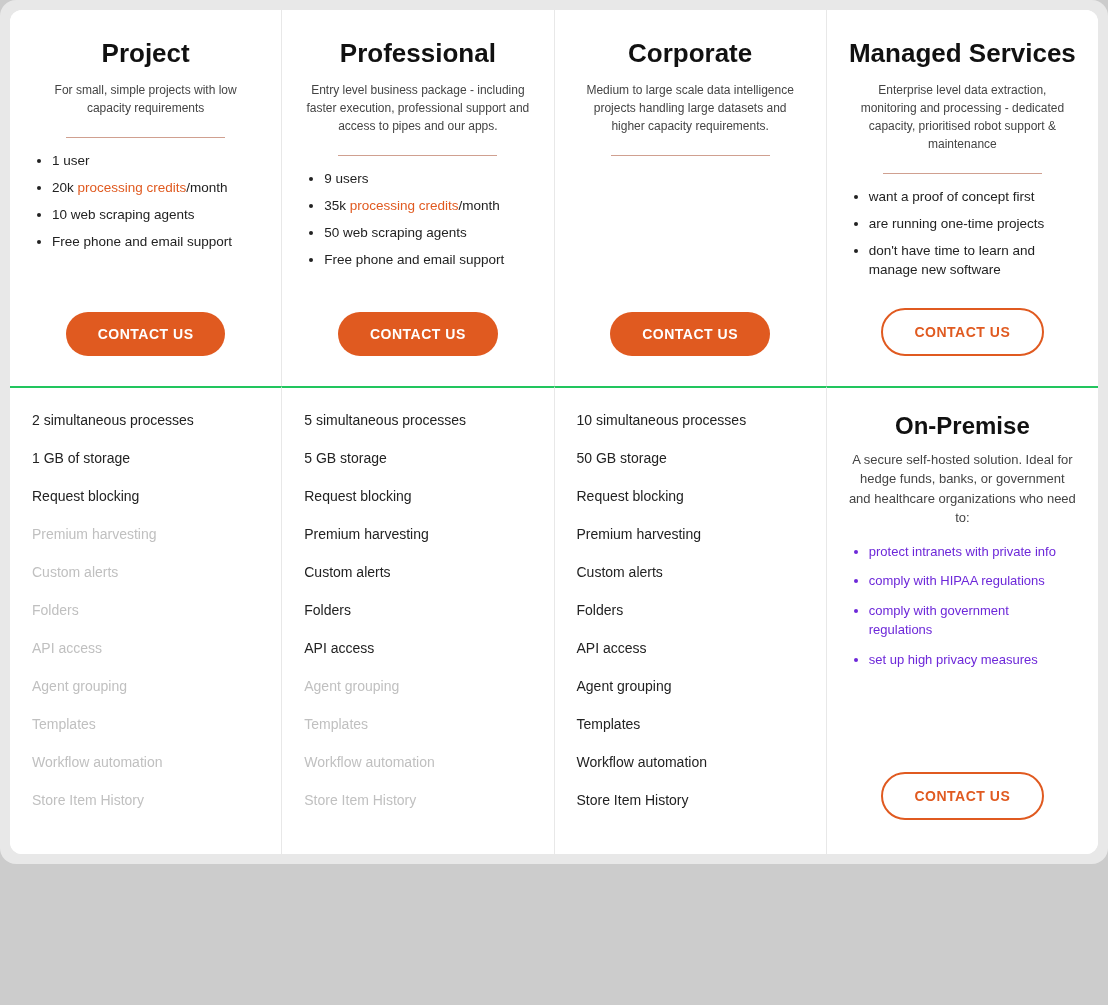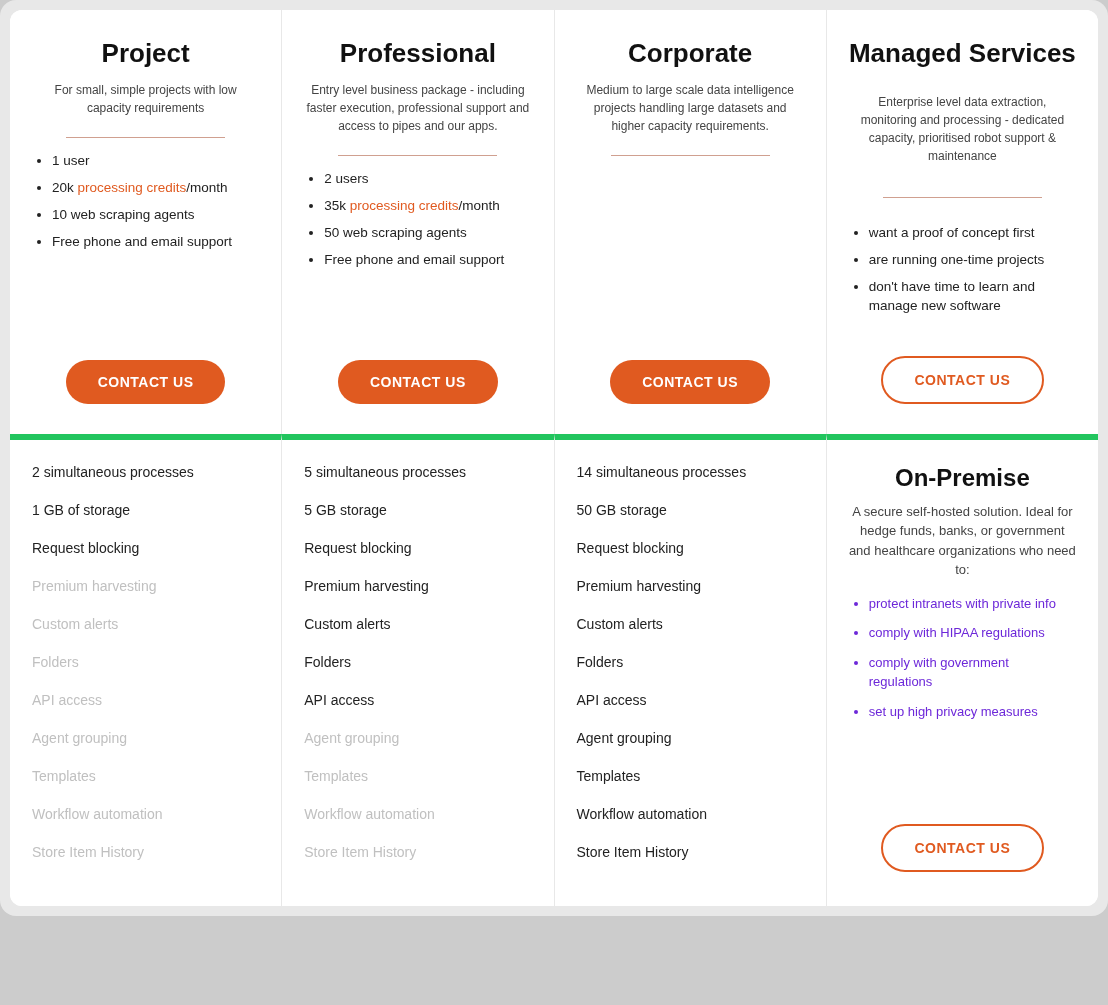--- a/index.html
+++ b/index.html
@@ -124,26 +124,26 @@
       display: flex;
     }
     .top-col {
       flex: 1;
       padding: 28px 22px 20px;
       border-right: 1px solid #e8e8e8;
       display: flex;
       flex-direction: column;
       align-items: center;
     }
-    .top-col:last-child { border-right: none; gap: 12px; }
+    .top-col:last-child { border-right: none; }
     .bottom-col {
       flex: 1;
       padding: 24px 22px;
       border-right: 1px solid #e8e8e8;
-      border-top: 6px solid #22c55e;
+      border-top: 2px solid #22c55e;
       display: flex;
       flex-direction: column;
     }
     .bottom-col:last-child { border-right: none; }
     .f-item {
       font-size: 14px;
       font-weight: 500;
       color: #222;
       margin-bottom: 22px;
     }
@@ -168,21 +168,21 @@
           <li>Free phone and email support</li>
         </ul>
         <button class="contact-btn filled">CONTACT US</button>
       </div>
 
       <div class="top-col">
         <h2 class="plan-title">Professional</h2>
         <p class="plan-desc">Entry level business package - including faster execution, professional support and access to pipes and our apps.</p>
         <hr class="plan-divider">
         <ul class="plan-features">
-          <li>2 users</li>
+          <li>9 users</li>
           <li>35k <a href="#" style="color:#e05a20;text-decoration:none;font-weight:500;">processing credits</a>/month</li>
           <li>50 web scraping agents</li>
           <li>Free phone and email support</li>
         </ul>
         <button class="contact-btn filled">CONTACT US</button>
       </div>
 
       <div class="top-col">
         <h2 class="plan-title">Corporate</h2>
         <p class="plan-desc">Medium to large scale data intelligence projects handling large datasets and higher capacity requirements.</p>
@@ -227,21 +227,21 @@
         <div class="f-item">Custom alerts</div>
         <div class="f-item">Folders</div>
         <div class="f-item">API access</div>
         <div class="f-item dim">Agent grouping</div>
         <div class="f-item dim">Templates</div>
         <div class="f-item dim">Workflow automation</div>
         <div class="f-item dim">Store Item History</div>
       </div>
 
       <div class="bottom-col">
-        <div class="f-item">14 simultaneous processes</div>
+        <div class="f-item">10 simultaneous processes</div>
         <div class="f-item">50 GB storage</div>
         <div class="f-item">Request blocking</div>
         <div class="f-item">Premium harvesting</div>
         <div class="f-item">Custom alerts</div>
         <div class="f-item">Folders</div>
         <div class="f-item">API access</div>
         <div class="f-item">Agent grouping</div>
         <div class="f-item">Templates</div>
         <div class="f-item">Workflow automation</div>
         <div class="f-item">Store Item History</div>

